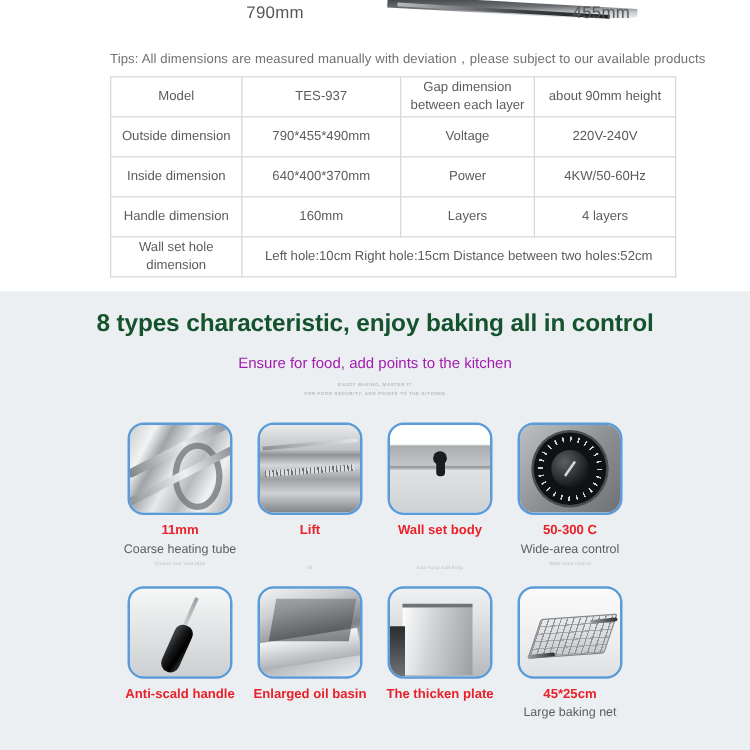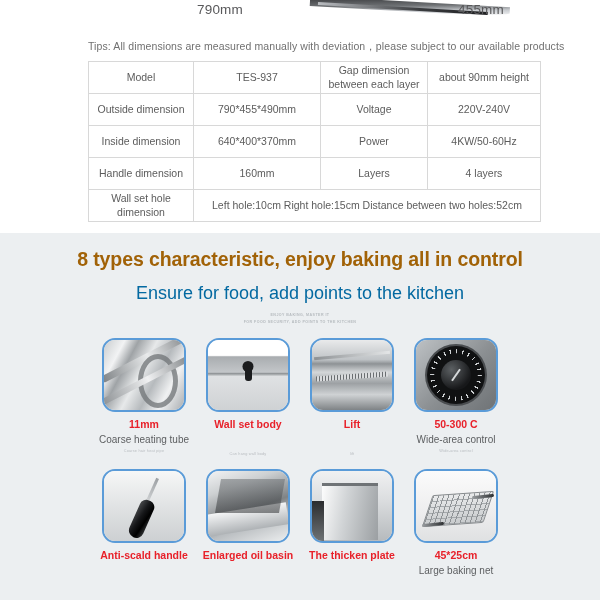--- a/index.html
+++ b/index.html
@@ -94,30 +94,30 @@
   .feature-section {
     position: absolute;
     left: 0;
     top: 233px;
     width: 600px;
     height: 367px;
     background: #eceff1;
   }
   .headline {
     text-align: center;
-    color: #a16207;
+    color: #14532d;
     font-size: 19.5px;
     font-weight: bold;
     letter-spacing: -0.1px;
     margin-top: 15px;
   }
   .subhead {
     text-align: center;
-    color: #0369a1;
-    font-size: 18px;
+    color: #a21caf;
+    font-size: 12px;
     margin-top: 12px;
   }
   .microline {
     text-align: center;
     color: #b6bbbf;
     font-size: 3.6px;
     letter-spacing: .45px;
     line-height: 1.9;
     margin-top: 8px;
     font-weight: bold;
@@ -429,36 +429,36 @@
             <div class="tube-ring"></div>
           </div>
         </div>
         <div class="card-title">11mm</div>
         <div class="card-sub">Coarse heating tube</div>
         <div class="card-micro">Coarse hair heat pipe</div>
       </div>
 
       <div class="card">
         <div class="thumb">
+          <div class="art art-lift"></div>
+        </div>
+        <div class="card-title">Lift</div>
+        <div class="card-sub spacer-sub"></div>
+        <div class="card-micro">lift</div>
+      </div>
+
+      <div class="card">
+        <div class="thumb">
           <div class="art art-wall">
             <div class="keyhole"></div>
           </div>
         </div>
         <div class="card-title">Wall set body</div>
         <div class="card-sub spacer-sub"></div>
         <div class="card-micro">Can hang wall body</div>
-      </div>
-
-      <div class="card">
-        <div class="thumb">
-          <div class="art art-lift"></div>
-        </div>
-        <div class="card-title">Lift</div>
-        <div class="card-sub spacer-sub"></div>
-        <div class="card-micro">lift</div>
       </div>
 
       <div class="card">
         <div class="thumb">
           <div class="art art-knob">
             <div class="knob-outer">
               <div class="knob-ticks"></div>
               <div class="knob-inner"></div>
             </div>
           </div>

